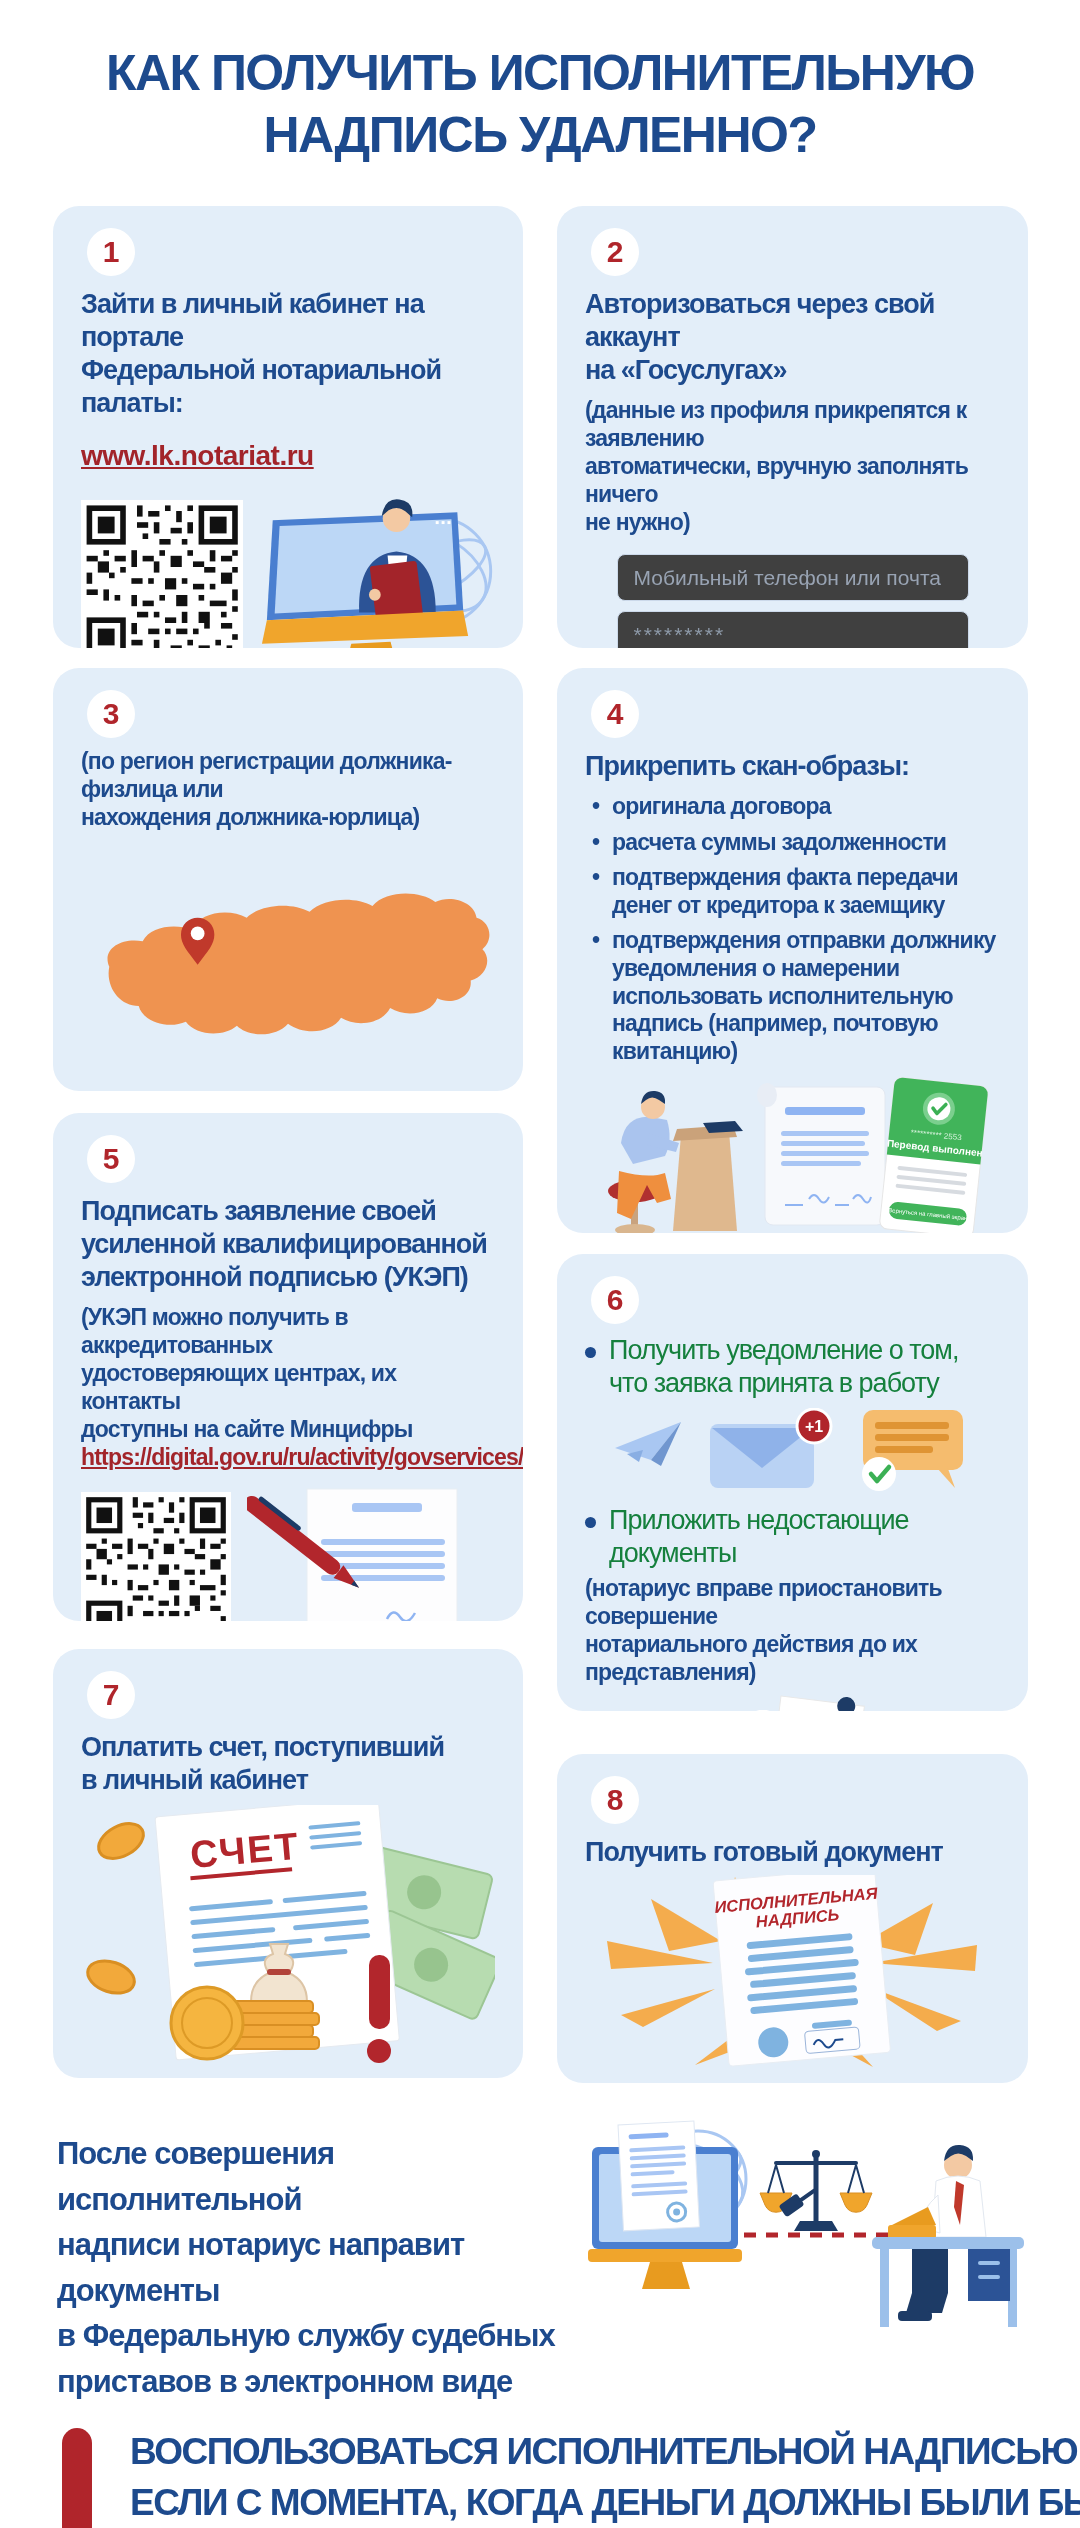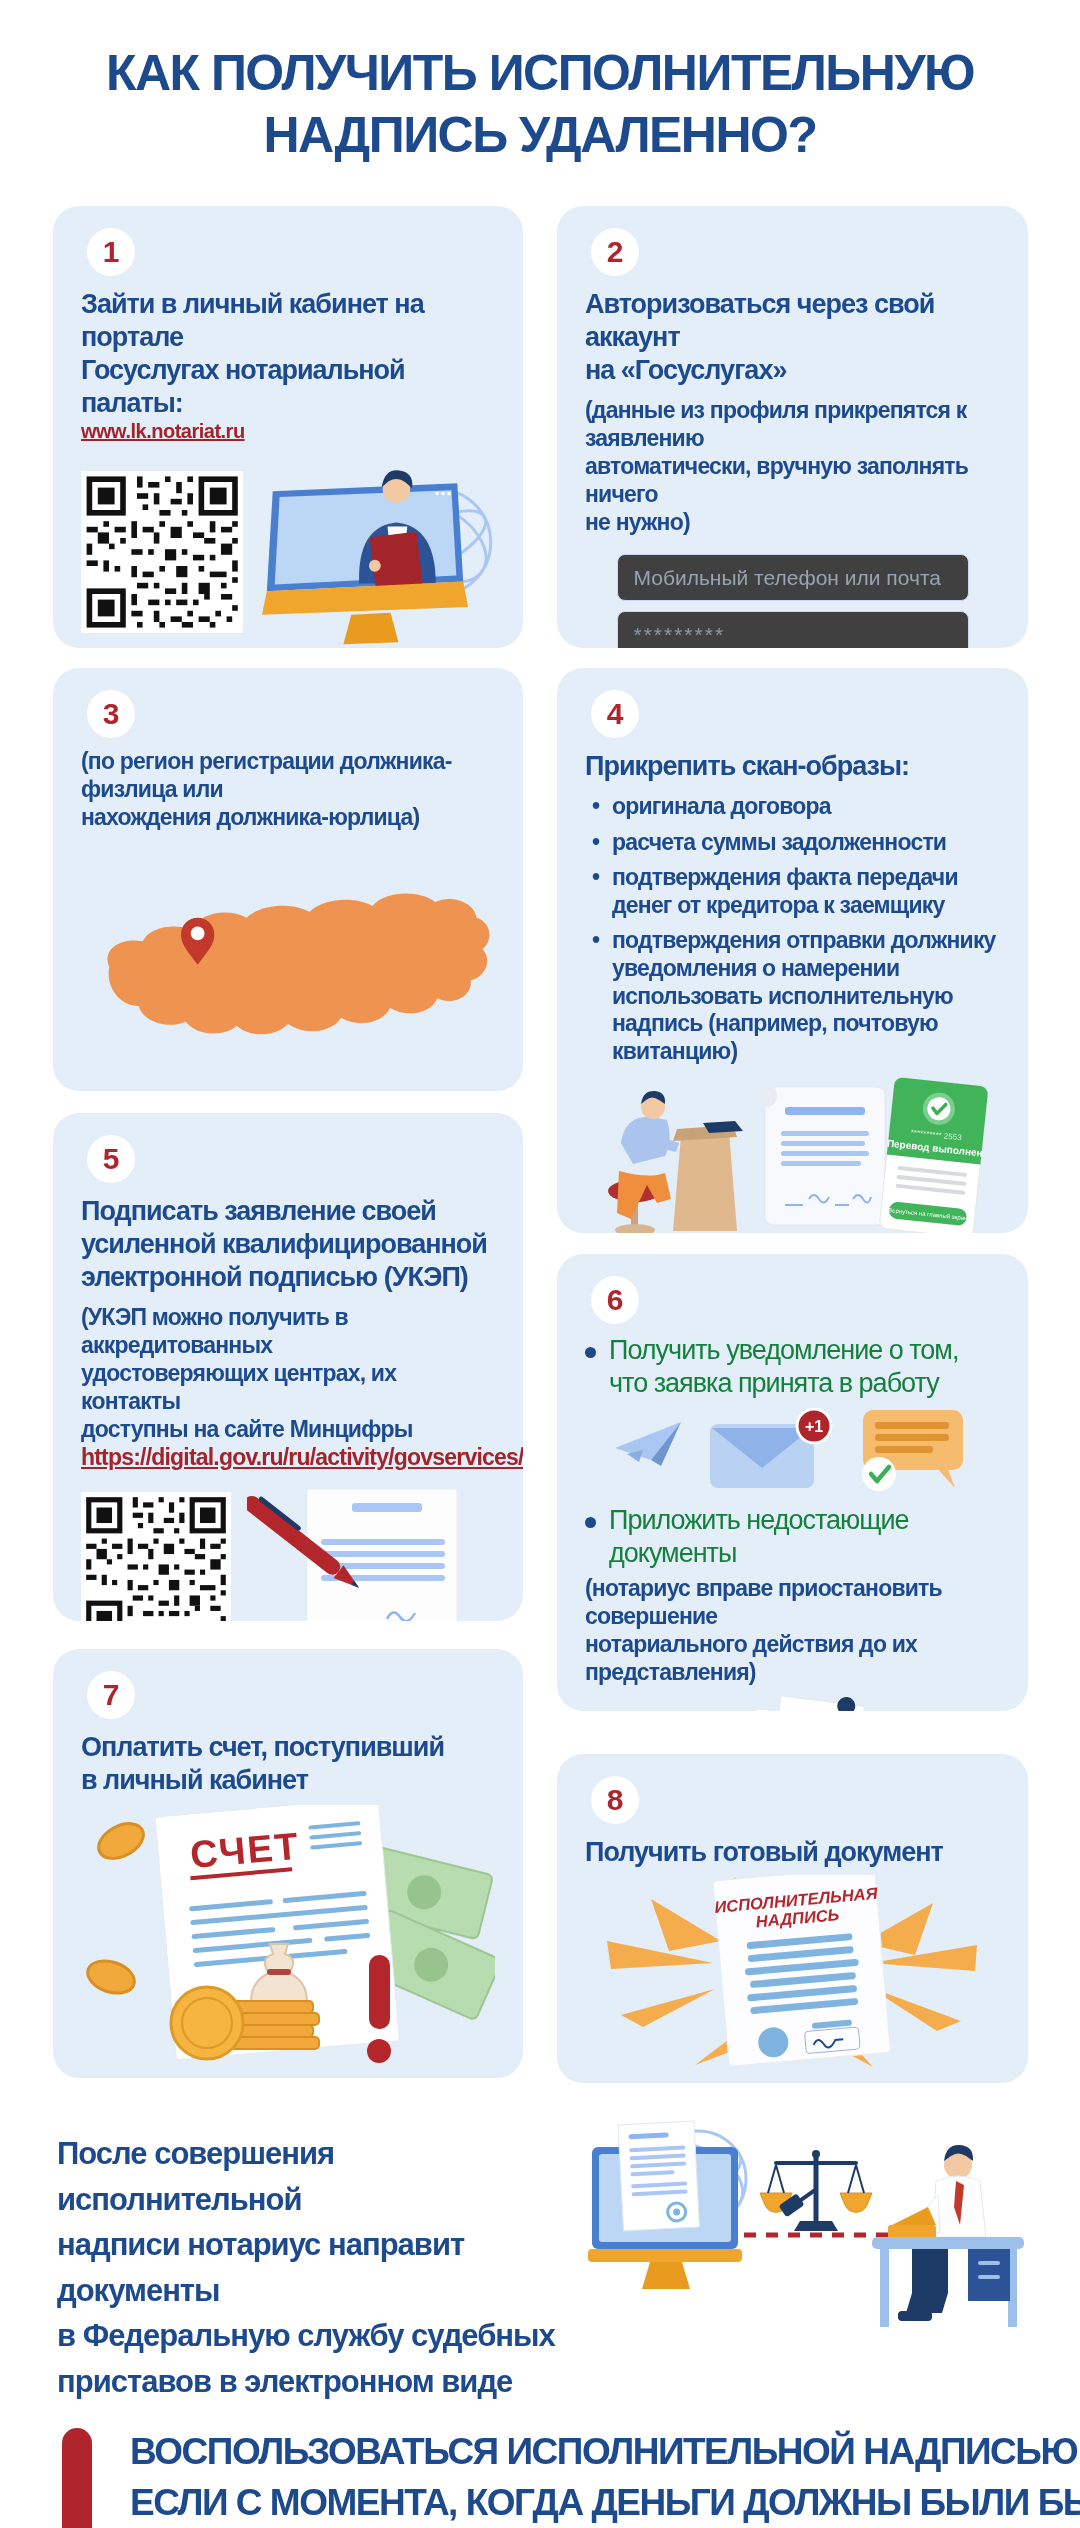--- a/index.html
+++ b/index.html
@@ -20,21 +20,21 @@
   .c6{height:457px;margin-bottom:43px;}
   .c8{height:329px;}
   .badge{width:48px;height:48px;border-radius:50%;background:#fff;color:#b0252b;
          font-weight:700;font-size:30px;display:flex;align-items:center;justify-content:center;
          margin-left:6px;}
   .h{color:#1d4a8d;font-weight:700;font-size:27px;line-height:1.22;letter-spacing:-1px;
      white-space:pre-line;margin-top:12px;}
   .note{color:#1d4a8d;font-weight:700;font-size:23px;line-height:1.22;letter-spacing:-0.8px;
         white-space:pre-line;margin-top:9px;}
   .link{color:#a2242a;font-weight:700;text-decoration:underline;}
-  .link1{display:inline-block;font-size:20px;margin-top:0;letter-spacing:-0.5px;}
+  .link1{display:inline-block;font-size:28px;margin-top:20px;letter-spacing:-0.5px;}
   .link5{font-size:23px;letter-spacing:-0.8px;}
   .illo{margin-top:16px;}
   .row{display:flex;align-items:center;gap:16px;}
   
   .gform{width:352px;margin:18px auto 0;}
   .gin{box-sizing:border-box;display:block;width:100%;height:47px;background:#404040;
        border:1px solid #ccd9ea;border-radius:8px;padding:0 16px;font-size:21px;
        color:#8d99a8;font-family:inherit;outline:none;}
   .gin::placeholder{color:#98a3b3;}
   .gin.pw{margin-top:10px;letter-spacing:2px;}
@@ -186,21 +186,21 @@
     <div>НАДПИСЬ УДАЛЕННО?</div>
   </div>
 
   <div class="columns">
 
     <div class="col">
 
       <div class="card c1">
         <div class="badge">1</div>
         <div class="h">Зайти в личный кабинет на портале
-Госуслугах нотариальной палаты:</div>
+Федеральной нотариальной палаты:</div>
         <a class="link link1" href="#">www.lk.notariat.ru</a>
         <div class="illo row">
           <svg width="164" height="164" viewBox="0 0 29 29">
               <use href="#qr"></use>
             </svg>
           <svg width="238" height="186" viewBox="0 0 240 188">
             <g stroke="#a9c7f2" fill="none" stroke-width="3">
               <circle cx="182" cy="84" r="54"></circle>
               <ellipse cx="182" cy="84" rx="54" ry="22" transform="rotate(-28 182 84)"></ellipse>
               <ellipse cx="182" cy="84" rx="54" ry="34" transform="rotate(32 182 84)"></ellipse>

